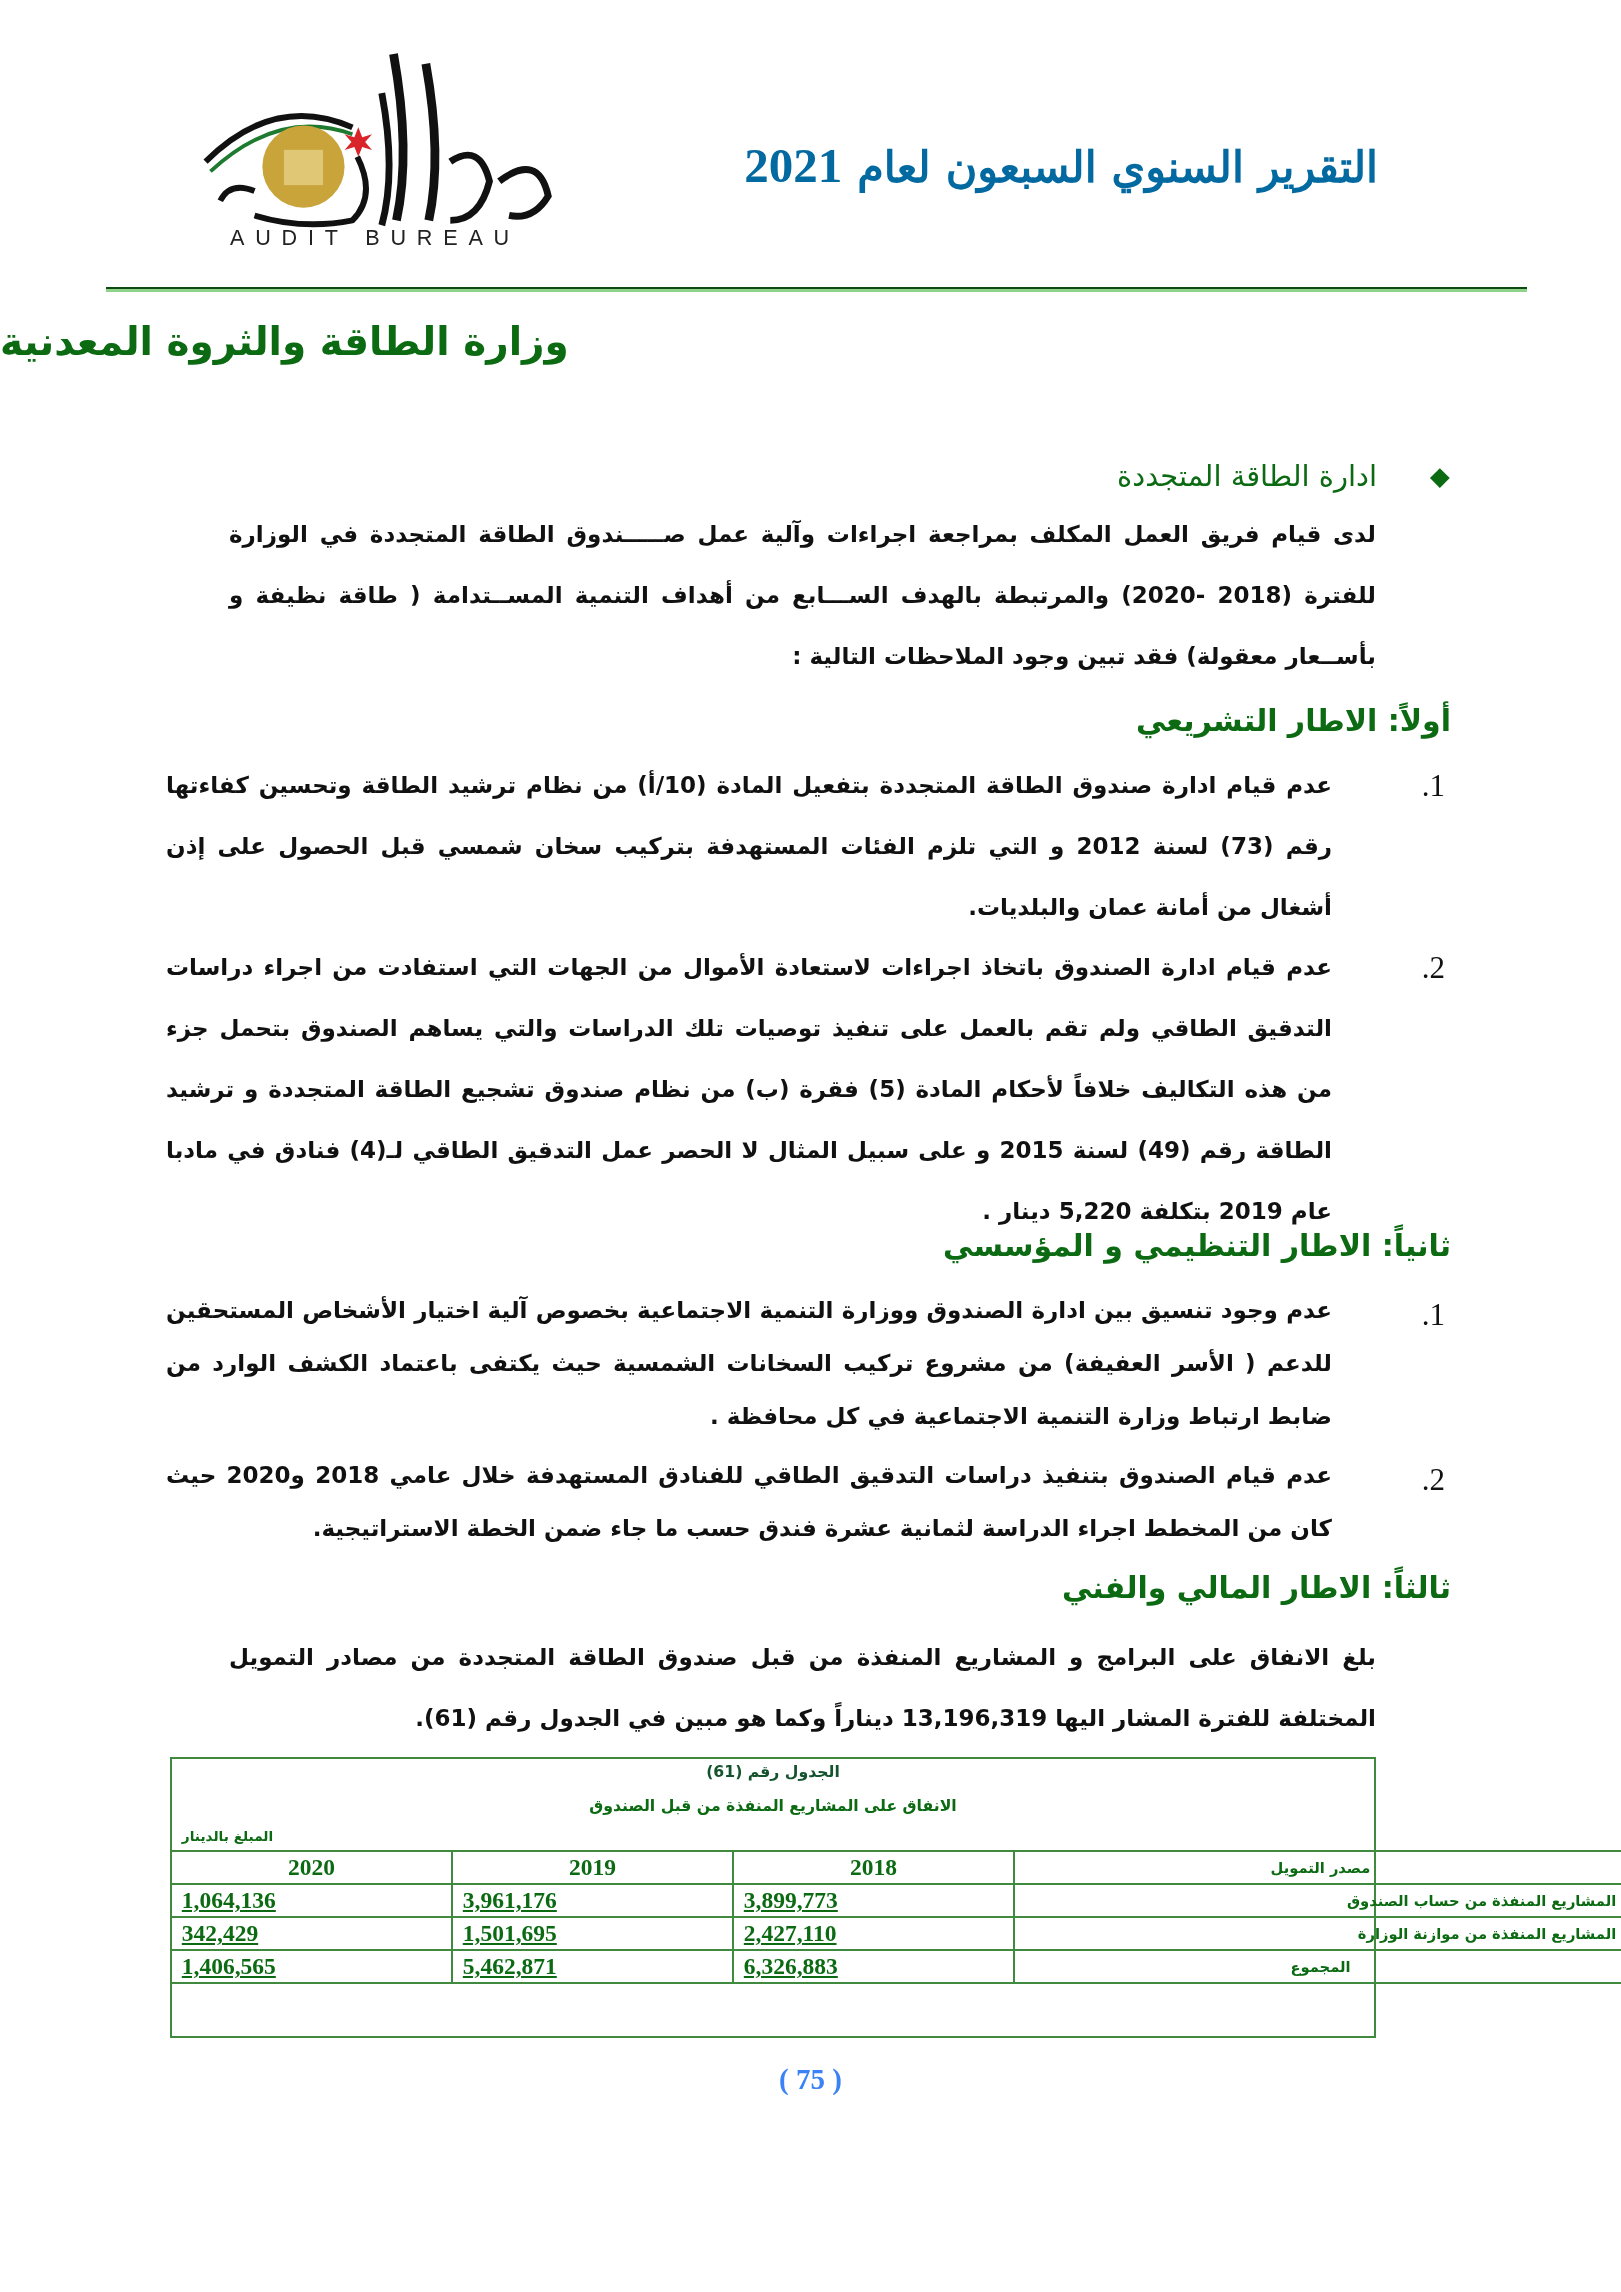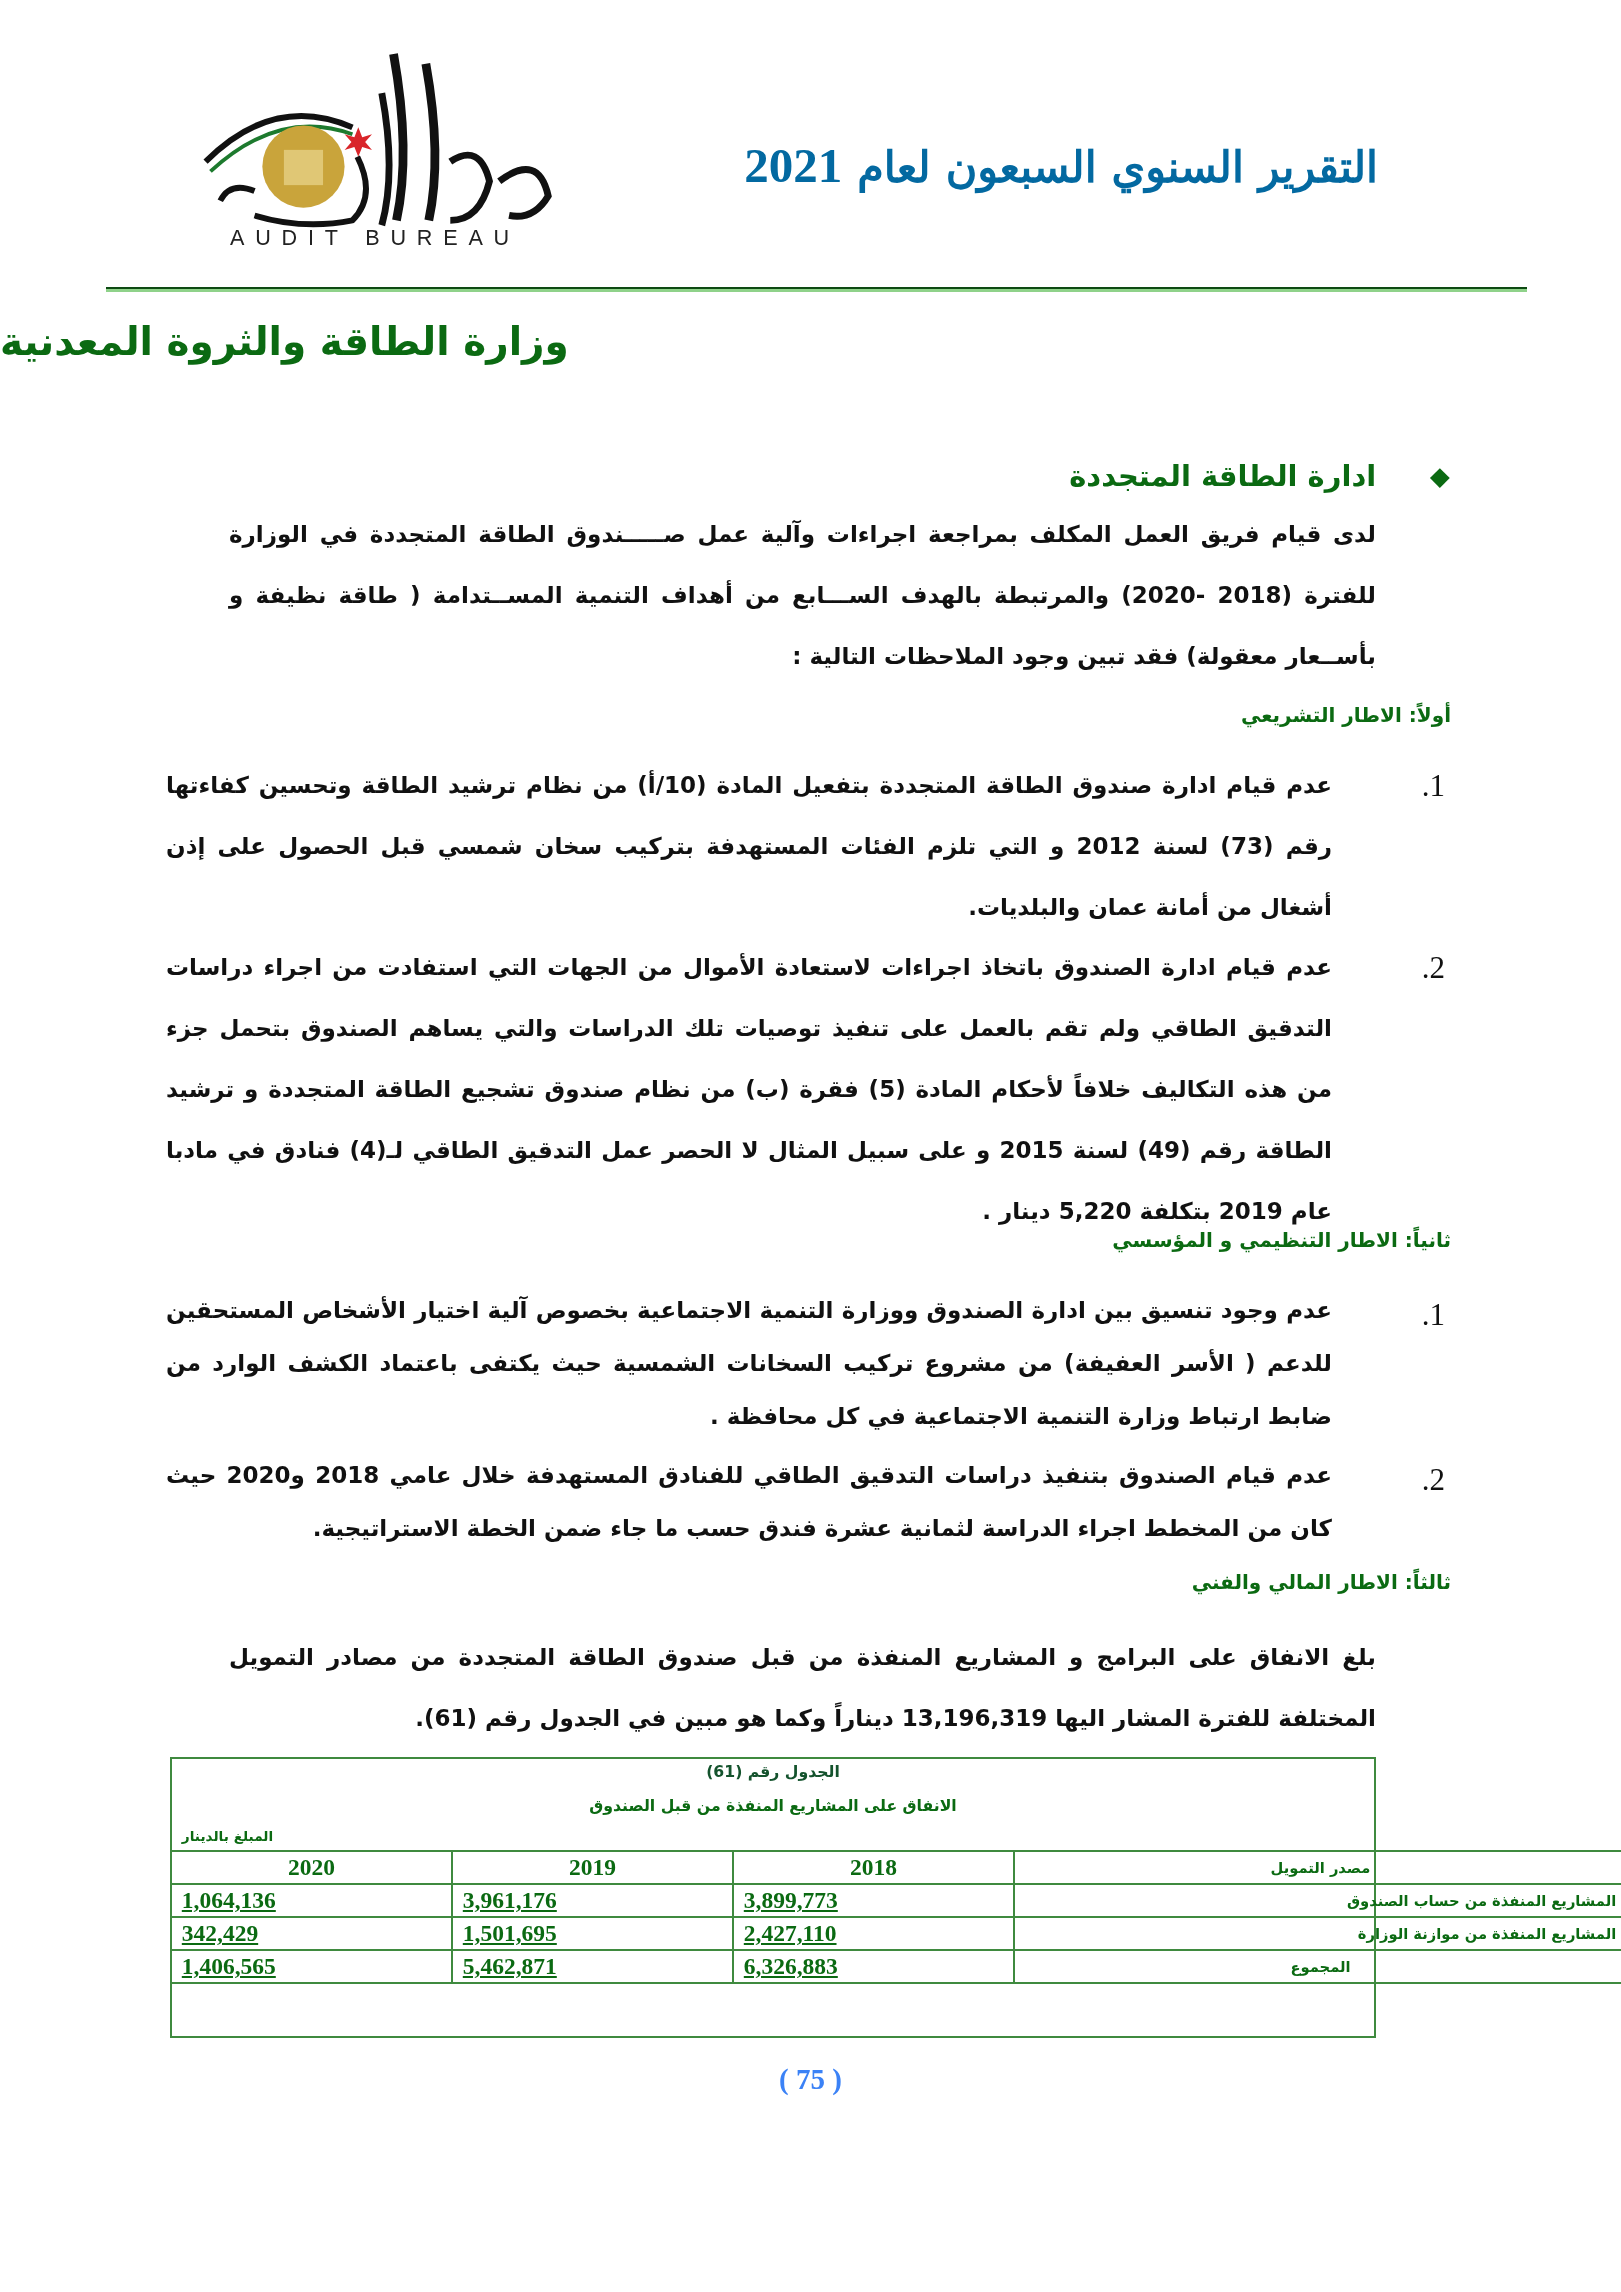--- a/index.html
+++ b/index.html
@@ -14,23 +14,23 @@
                   font-family: "Liberation Sans", sans-serif; font-size: 21.6px; letter-spacing: 10.8px; color:#222; }
   .report-title { position: absolute; right: 243px; top: 137px; direction: rtl;
                   font-family: "DejaVu Serif", serif; font-weight: bold; font-size: 43px; color: #0369a1; white-space: nowrap; }
   .report-title .year { font-family: "Liberation Serif", serif; font-size: 49px; }
   .divider { position: absolute; left: 106px; top: 287px; width: 1421px; height: 5.9px; }
   .divider .dark { height: 2px; background: #0d4a12; }
   .divider .light { height: 2.9px; background: #8fd28a; }
 
   .ministry-title { position: absolute; left: 0; right: 0; top: 319px; text-align: left; direction: rtl;
                     font-family: "DejaVu Sans", sans-serif; font-weight: bold; font-size: 39px; color: #0b6a12; }
-  .section-head { position: absolute; right: 174px; direction: rtl; font-weight: bold; font-size: 29px; color: #0b6a12; }
+  .section-head { position: absolute; right: 174px; direction: rtl; font-weight: normal; font-size: 29px; color: #0b6a12; }
   .bullet-diamond { display:inline-block; width: 13.7px; height: 13.7px; background:#0b6a12; transform: rotate(45deg); margin-left: 47px; vertical-align: middle; }
-  .green-head { position: absolute; right: 170px; direction: rtl; font-weight: bold; font-size: 20px; color: #0b6a12; white-space: nowrap; }
+  .green-head { position: absolute; right: 170px; direction: rtl; font-weight: bold; font-size: 30px; color: #0b6a12; white-space: nowrap; }
 
   .para { position: absolute; right: 245px; width: 1147px; direction: rtl; text-align: justify;
           font-weight: bold; font-size: 23px; line-height: 61px; color: #111; }
 
   .item { position: absolute; right: 176px; width: 1279px; direction: rtl; }
   .item .idx { position: absolute; right: 0; top: 0; font-family: "Liberation Serif", serif; font-size: 31px; color:#111; line-height: 61px; }
   .item .txt { margin-right: 113px; text-align: justify; font-weight: bold; font-size: 23px; line-height: 61px; color:#111; }
   .item .txt.tight { line-height: 53px; }
 
   

